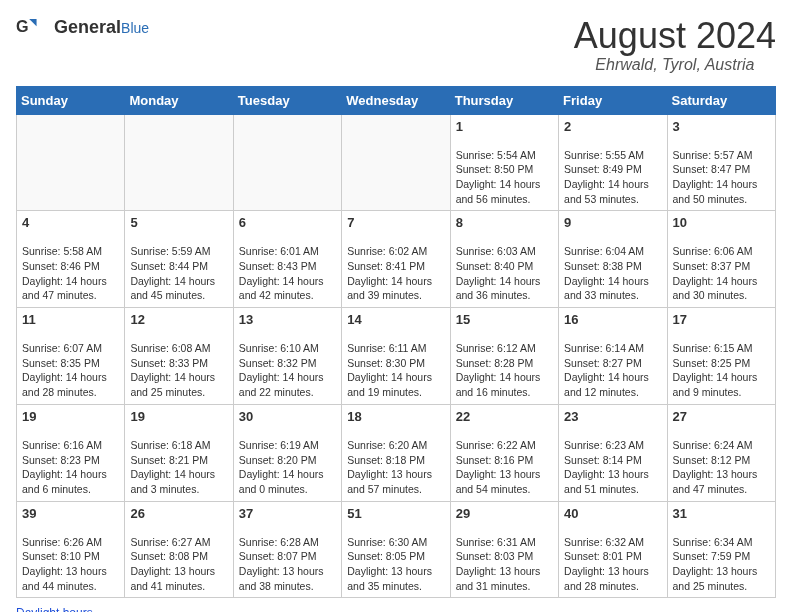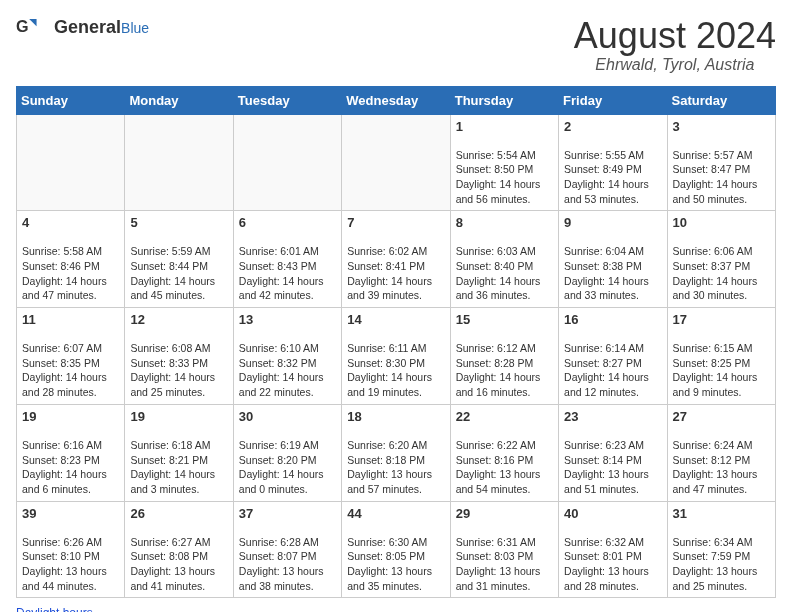--- a/index.html
+++ b/index.html
@@ -240,21 +240,21 @@
         </td>
         <td>
           <div class="day-number">26</div>
           <div class="day-info">Sunrise: 6:27 AM<br>Sunset: 8:08 PM<br>Daylight: 13 hours and 41 minutes.</div>
         </td>
         <td>
           <div class="day-number">37</div>
           <div class="day-info">Sunrise: 6:28 AM<br>Sunset: 8:07 PM<br>Daylight: 13 hours and 38 minutes.</div>
         </td>
         <td>
-          <div class="day-number">44</div>
+          <div class="day-number">51</div>
           <div class="day-info">Sunrise: 6:30 AM<br>Sunset: 8:05 PM<br>Daylight: 13 hours and 35 minutes.</div>
         </td>
         <td>
           <div class="day-number">29</div>
           <div class="day-info">Sunrise: 6:31 AM<br>Sunset: 8:03 PM<br>Daylight: 13 hours and 31 minutes.</div>
         </td>
         <td>
           <div class="day-number">40</div>
           <div class="day-info">Sunrise: 6:32 AM<br>Sunset: 8:01 PM<br>Daylight: 13 hours and 28 minutes.</div>
         </td>

